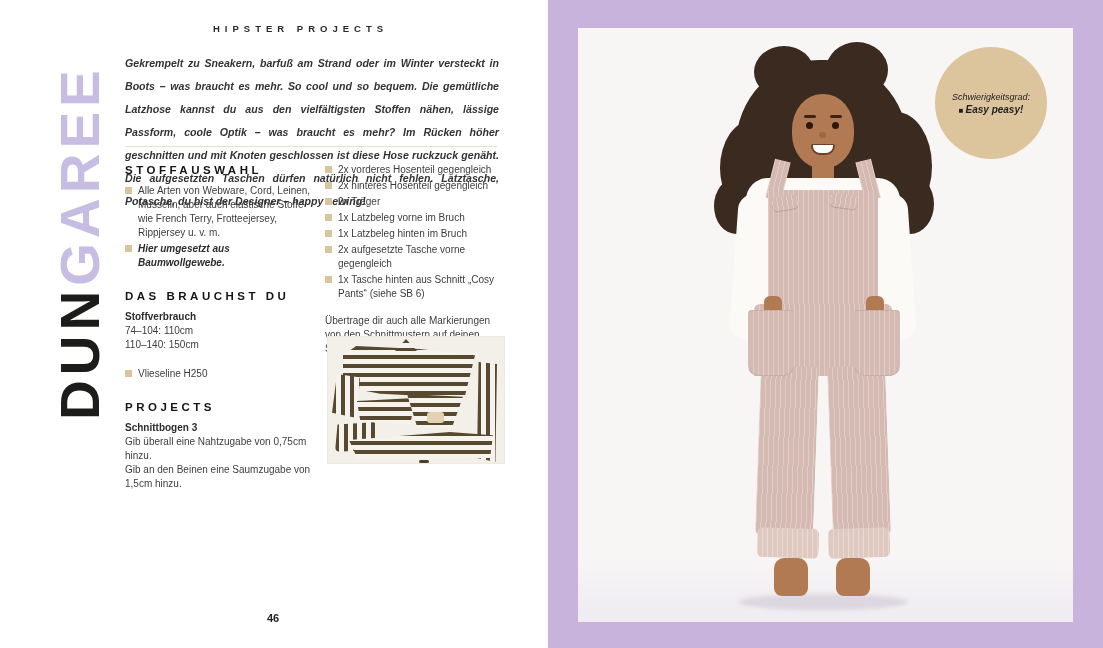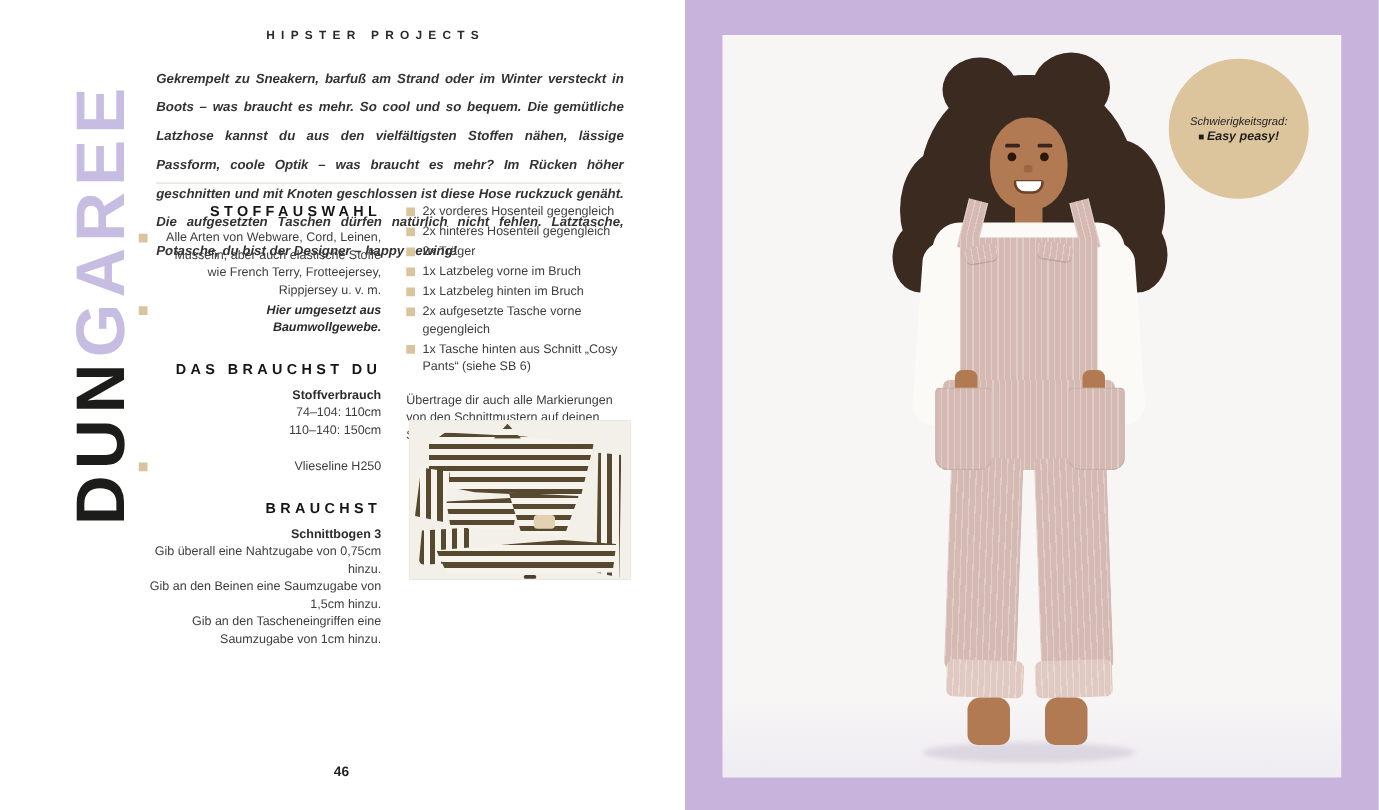--- a/index.html
+++ b/index.html
@@ -32,21 +32,21 @@
 
   .intro {
     position:absolute; left:125px; top:52px; width:374px;
     font-size:10.6px; line-height:23px; font-weight:bold; font-style:italic;
     color:#333333; text-align:justify;
   }
 
   .rule { position:absolute; left:125px; top:146px; width:372px; height:1px; background:#e8e0d1; }
 
   .col { position:absolute; top:163px; font-size:10px; line-height:14px; }
-  .col-left  { left:111px; width:194px;text-align:right; }
+  .col-left  { left:125px; width:194px; }
   .col-right { left:325px; width:180px; }
 
   h2.sec {
     font-size:11.5px; font-weight:bold; letter-spacing:3.5px; color:#151515;
     margin:0 0 7px 0;
   }
   .subhead { font-weight:bold; color:#2c2c2c; margin:0; }
   .bodyline { margin:0; } .gap-m { height:15px; } .gap-l { height:17px; }
 
   .bullet-item { display:flex; gap:6px; margin-bottom:2px; }
@@ -146,25 +146,24 @@
     <p class="subhead">Stoffverbrauch</p>
     <p class="bodyline">74–104: 110cm</p>
     <p class="bodyline">110–140: 150cm</p>
     <div class="gap-m"></div>
     <div class="bullet-item">
       <span class="bullet-sq"></span>
       <span class="bullet-text">Vlieseline H250</span>
     </div>
 
     <div class="gap-l"></div>
-    <h2 class="sec">BRAUCHST</h2>
+    <h2 class="sec">PROJECTS</h2>
     <p class="subhead">Schnittbogen 3</p>
     <p class="bodyline">Gib überall eine Nahtzugabe von 0,75cm hinzu.</p>
     <p class="bodyline">Gib an den Beinen eine Saumzugabe von 1,5cm hinzu.</p>
-    <p class="bodyline">Gib an den Tascheneingriffen eine Saumzugabe von 1cm hinzu.</p>
   </div>
 
   <div class="col col-right">
     <div class="bullet-item">
       <span class="bullet-sq"></span>
       <span class="bullet-text">2x vorderes Hosenteil gegengleich</span>
     </div>
     <div class="bullet-item">
       <span class="bullet-sq"></span>
       <span class="bullet-text">2x hinteres Hosenteil gegengleich</span>

